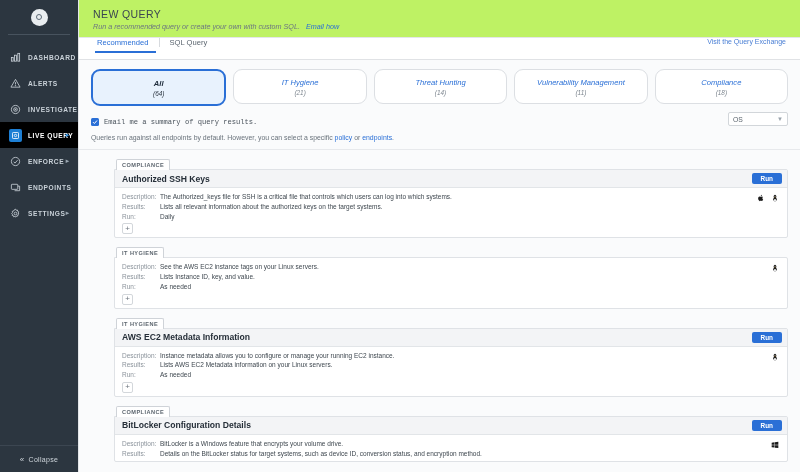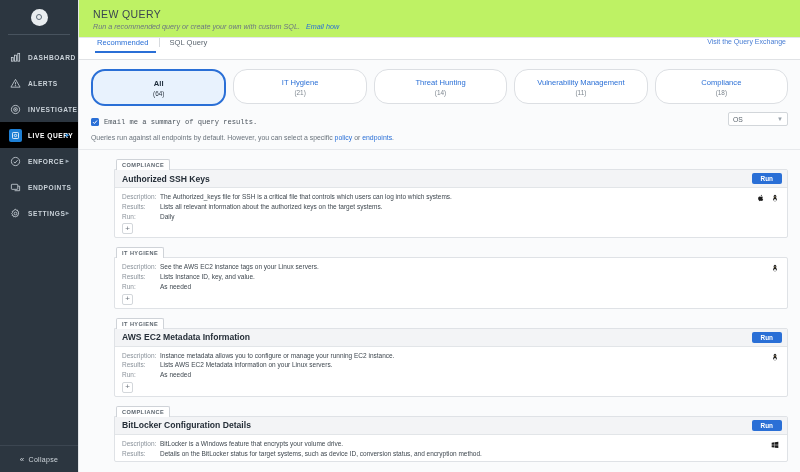--- a/index.html
+++ b/index.html
@@ -82,23 +82,24 @@
   .exchange-link{
     margin-left:auto;font-size:7px;color:#4a7fd4;padding-bottom:5px;
     text-decoration:none;cursor:pointer;
   }
 
   .body-scroll{flex:1;overflow:hidden;background:#fafbfc;padding:0 12px;}
 
   
   .cats{display:flex;gap:7px;padding:9px 0 4px 0;}
   .cat{
-    flex:1;height:33px;border:1px solid #dcdfe3;border-radius:14px;background:#fff;
+    flex:1;height:33px;border:1px solid #dcdfe3;border-radius:9px;background:#fff;
     display:flex;flex-direction:column;align-items:center;justify-content:center;
     cursor:pointer;
+    font-style:italic;
   }
   .cat.active{border:2px solid #2a6fd6;background:#e8f2fd;}
   .cat-name{font-size:7.6px;color:#2a6fd6;}
   .cat.active .cat-name{color:#1d2b3a;font-weight:bold;}
   .cat-count{font-size:6.4px;color:#7d868f;margin-top:2px;}
   .cat.active .cat-count{color:#2b3540;}
 
   
   .opts{padding:4px 0 0 0;position:relative;}
   .opt-line{display:flex;align-items:center;height:15px;font-family:Liberation Mono, monospace;}

